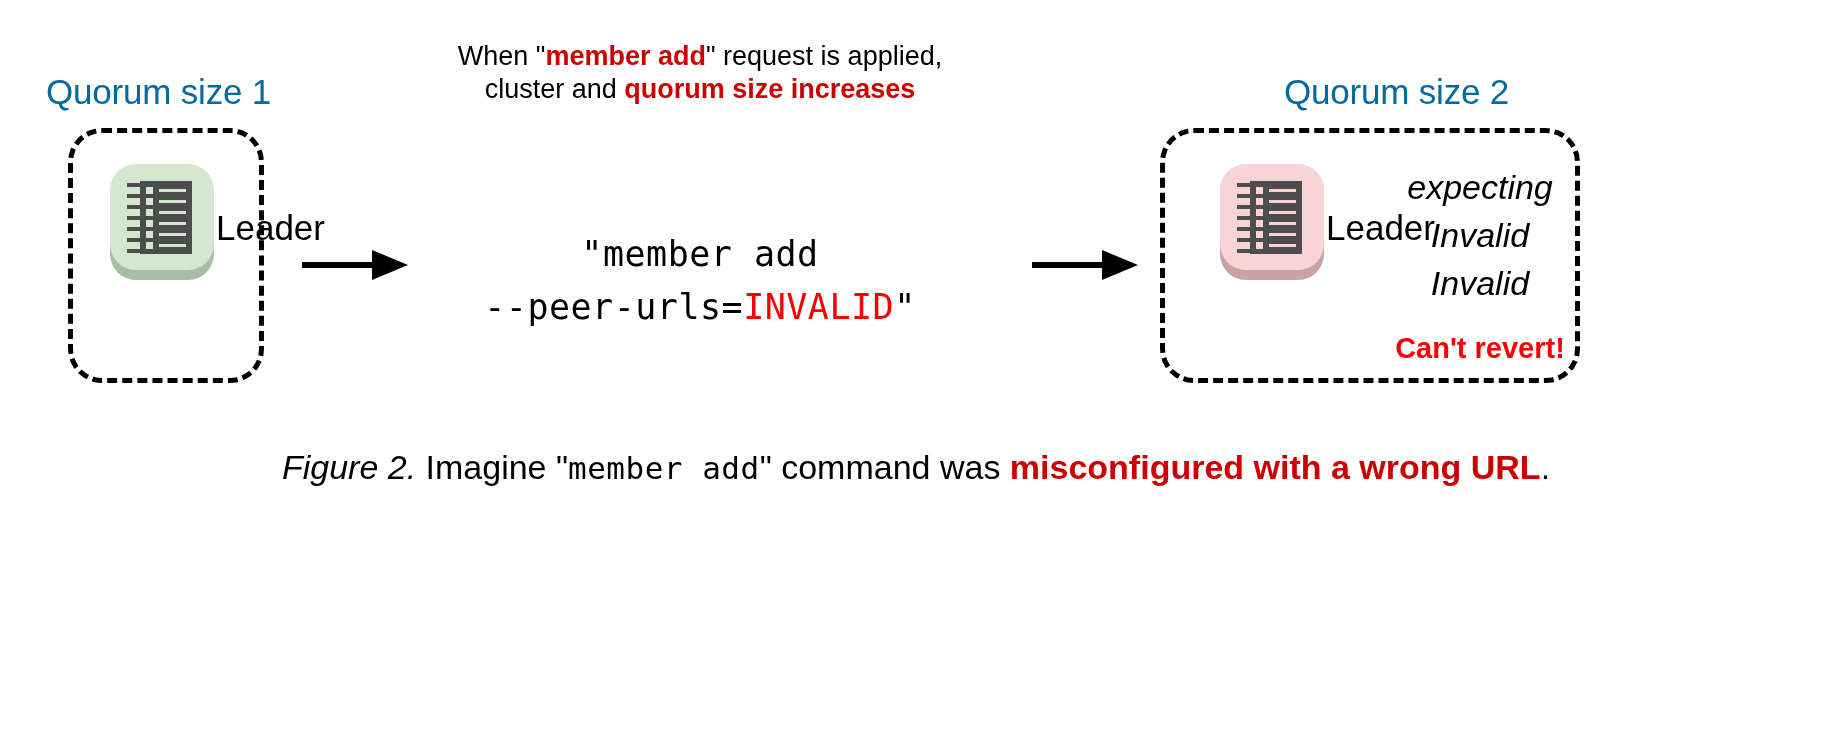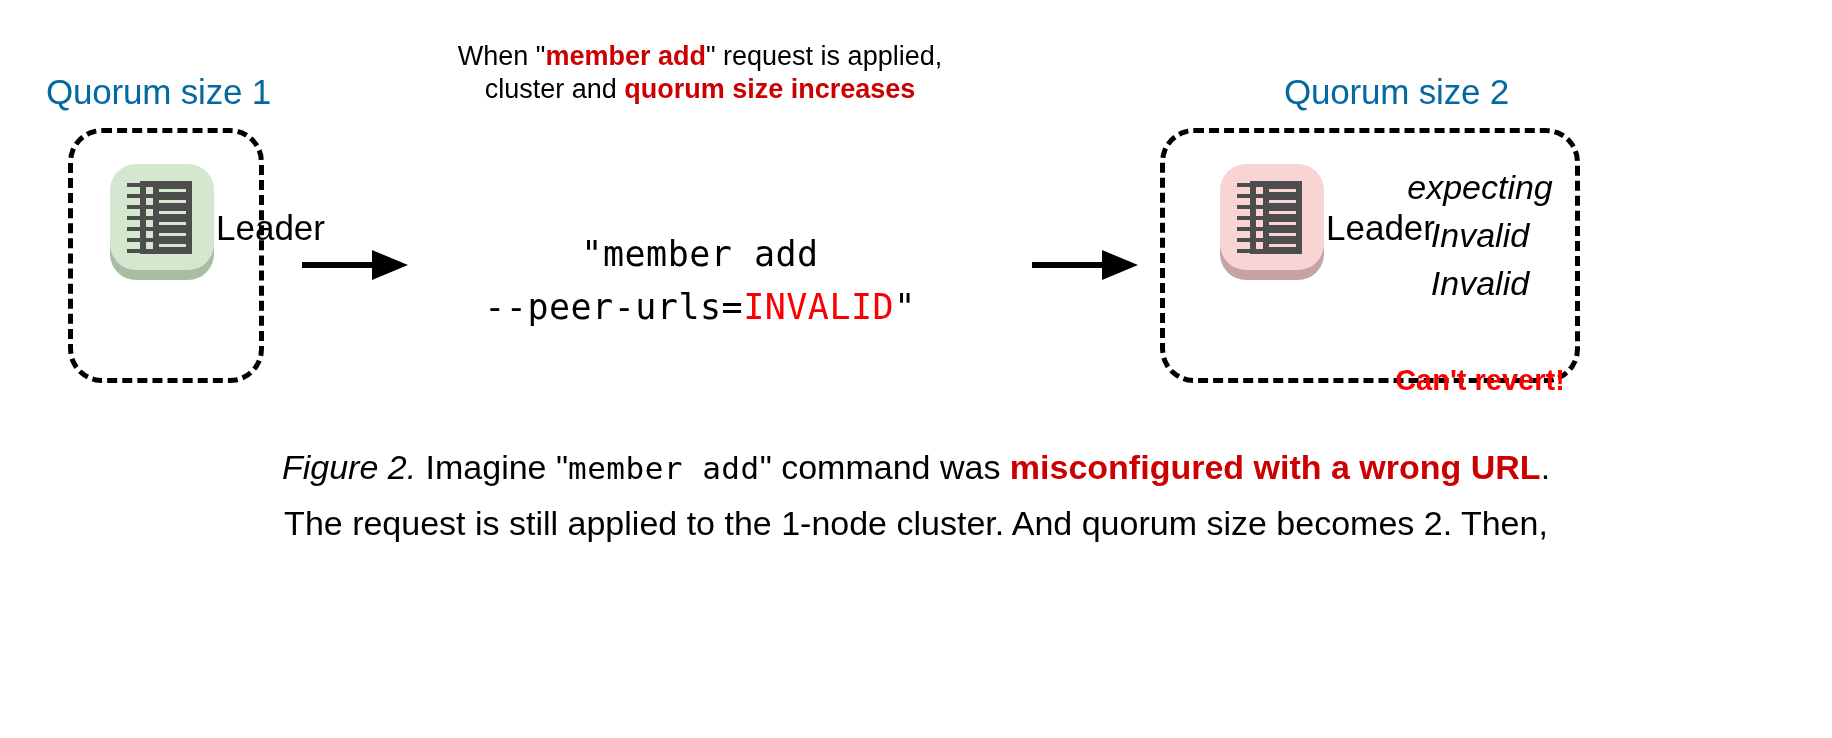--- a/index.html
+++ b/index.html
@@ -149,21 +149,20 @@
     color: #000;
     white-space: nowrap;
   }
   .cant-revert {
     position: absolute;
     text-align: center;
     font-weight: bold;
     font-size: 29px;
     color: #fa0000;
     white-space: nowrap;
-    margin-top: 32px;
   }
 
   
   .caption {
     position: absolute;
     left: 0;
     right: 0;
     text-align: center;
     font-size: 34px;
     line-height: 55px;
@@ -305,14 +304,13 @@
   <div>Invalid</div>
   <div>Invalid</div>
 </div>
 
 <div class="cant-revert" style="left:1370px; top:332px; width:220px;">Can't revert!</div>
 
 <div class="caption" style="top:440px;">
   <div>
     <span class="ital">Figure 2.</span><span> Imagine "</span><span class="mono">member add</span><span>" command was </span><span class="red-bold">misconfigured with a wrong URL</span><span>.</span>
   </div>
-  <div>The request is still applied to the 1-node cluster. And quorum size becomes 2. Then,</div>
 </div>
 
 </body></html>

